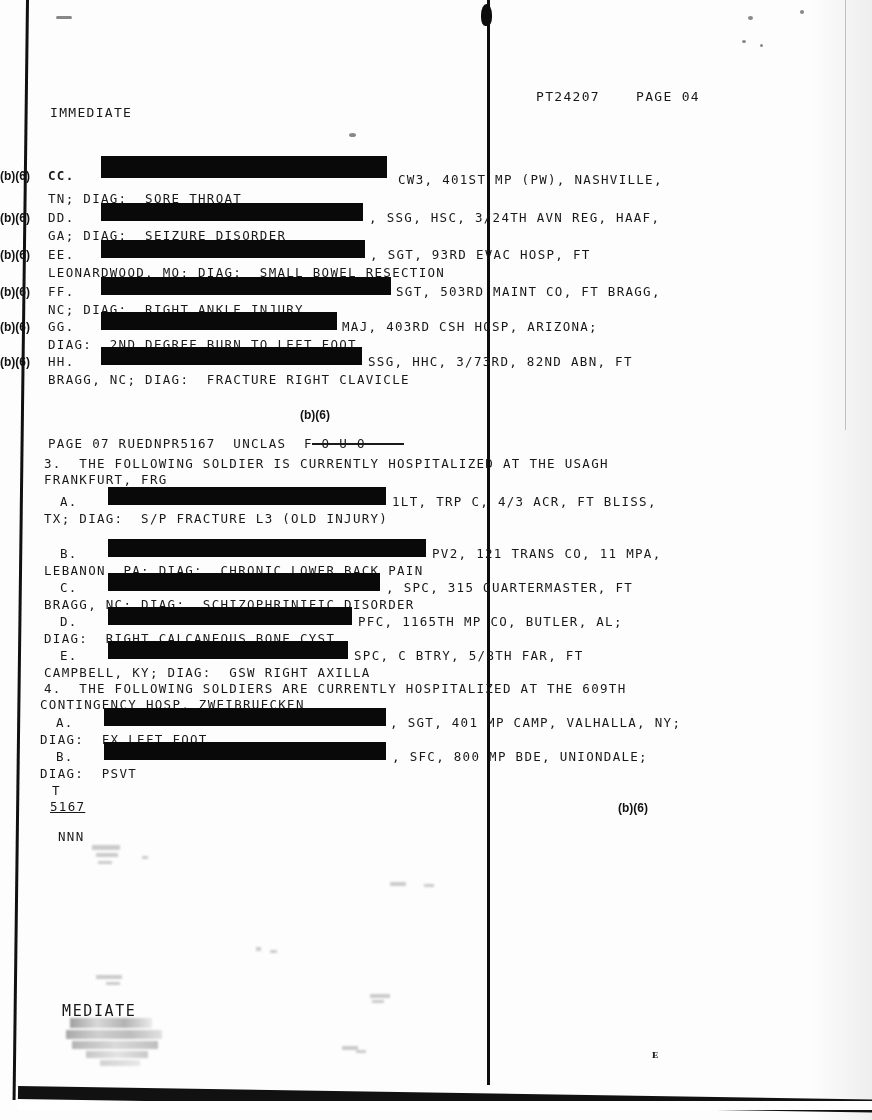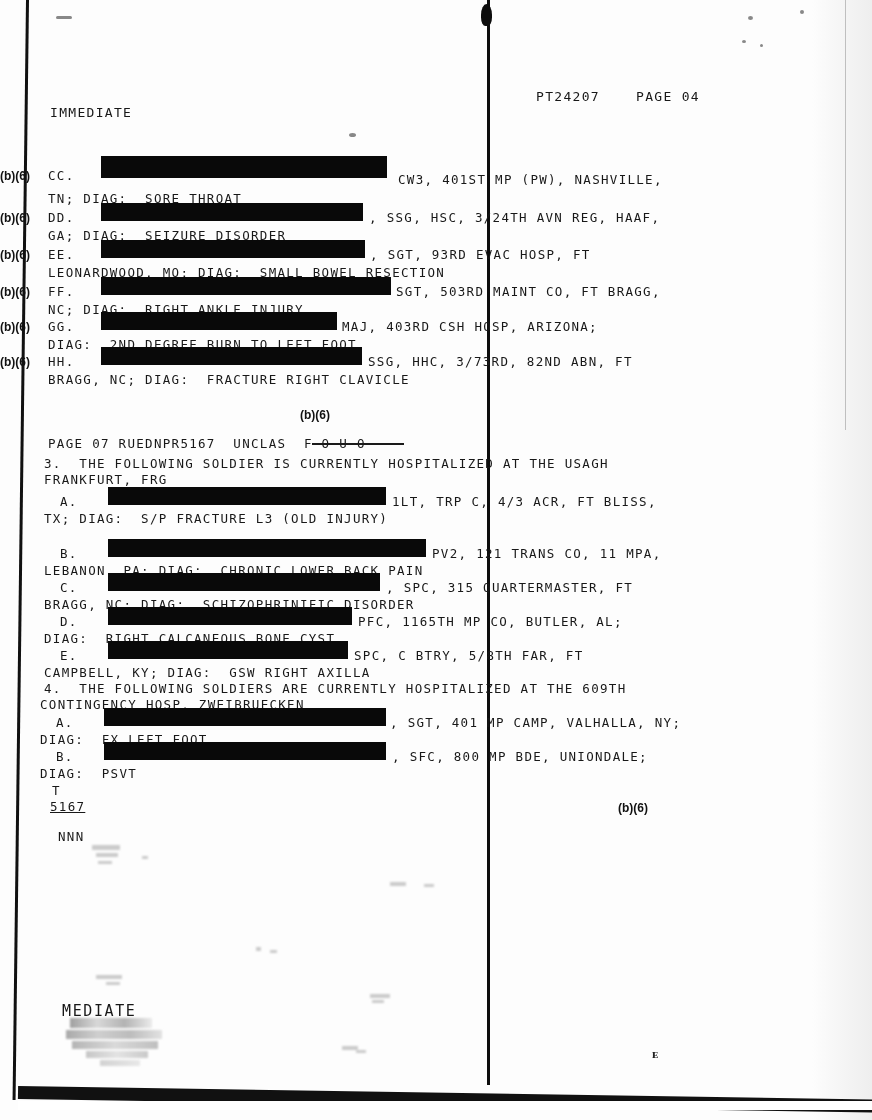--- a/index.html
+++ b/index.html
@@ -173,21 +173,21 @@
   <div class="speck" style="left:56px; top:16px; width:16px; height:3px; border-radius:2px;"></div>
   <div class="speck" style="left:349px; top:133px; width:7px; height:4px;"></div>
 
   <div class="doc">
 
     <div class="ln" style="left:536px; top:90px; font-size:13px;">PT24207</div>
     <div class="ln" style="left:636px; top:90px; font-size:13px;">PAGE 04</div>
     <div class="ln" style="left:50px; top:106px; font-size:13px;">IMMEDIATE</div>
 
     <div class="redlabel" style="left:0px; top:169px;">(b)(6)</div>
-    <div class="ln" style="left:48px; top:169px;">CC.</div>
+    <div class="ln" style="left:48px; top:169px;font-weight:bold;">CC.</div>
     <div class="bx" style="left:101px; top:156px; width:286px; height:22px;"></div>
     <div class="ln" style="left:398px; top:173px;">CW3, 401ST MP (PW), NASHVILLE,</div>
     <div class="ln" style="left:48px; top:192px;">TN; DIAG:  SORE THROAT</div>
 
     <div class="redlabel" style="left:0px; top:211px;">(b)(6)</div>
     <div class="ln" style="left:48px; top:211px;">DD.</div>
     <div class="bx" style="left:101px; top:203px; width:262px; height:18px;"></div>
     <div class="ln" style="left:369px; top:211px;">, SSG, HSC, 3/24TH AVN REG, HAAF,</div>
     <div class="ln" style="left:48px; top:229px;">GA; DIAG:  SEIZURE DISORDER</div>
 

